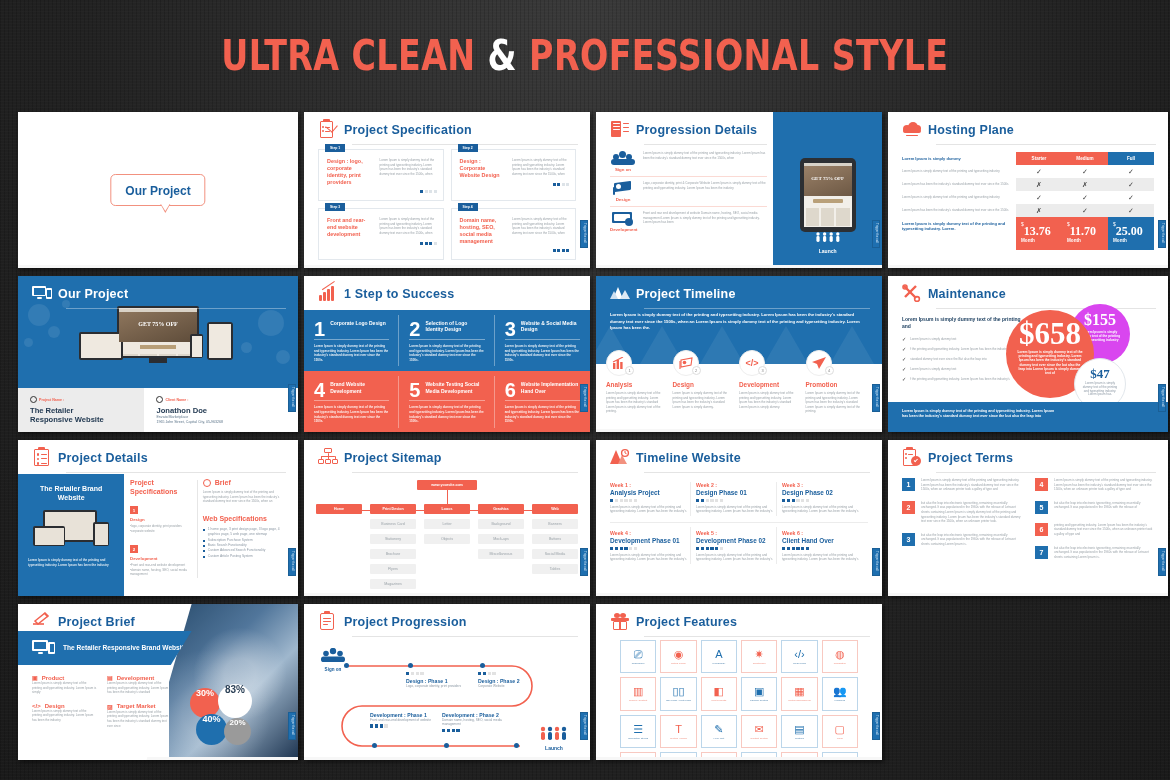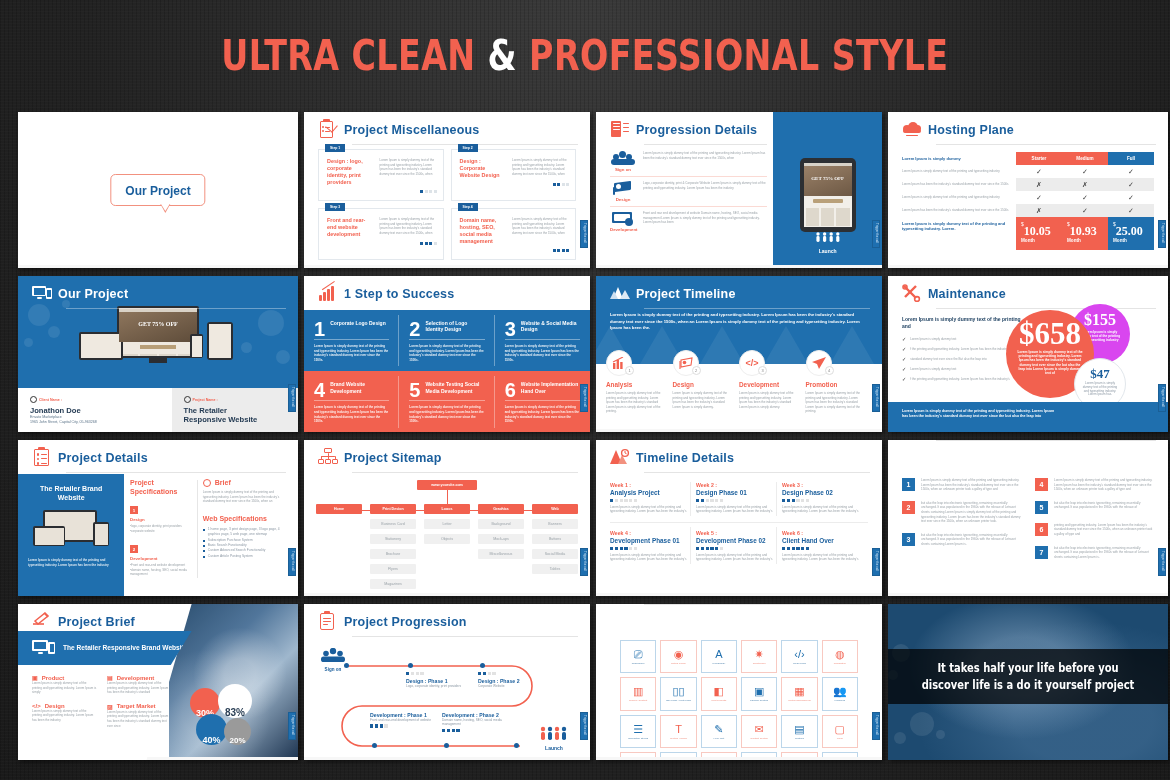--- a/index.html
+++ b/index.html
@@ -251,21 +251,21 @@
     background:radial-gradient(circle at 55% 45%, rgba(255,255,255,.35) 0 14%, transparent 42%),
                radial-gradient(circle at 30% 70%, rgba(255,255,255,.18) 0 18%, transparent 45%);}
   .pb-white { position:absolute; left:0; top:0; bottom:0; width:62%; background:#fff; z-index:2;
     clip-path:polygon(0 0, 100% 0, 74% 100%, 0 100%); }
   .pb-band { position:absolute; left:0; top:27px; width:62%; height:34px; background:#1f6fae; z-index:3;
     clip-path:polygon(0 0, 100% 0, 88% 100%, 0 100%); display:flex; align-items:center; gap:7px; padding-left:14px;}
   .pb-band .t { color:#fff; font-size:6.6px; font-weight:bold; line-height:8.4px;}
   .pb-feat { position:absolute; left:14px; top:70px; width:50%; z-index:4;
     display:grid; grid-template-columns:1fr 1fr; gap:8px 10px;}
   .pb-feat h6 { color:#f2614f; font-size:6px; font-weight:bold; display:flex; align-items:center; gap:4px;}
-  .pct { position:absolute; border-radius:50%; display:flex; align-items:flex-end; justify-content:center;
+  .pct { position:absolute; border-radius:50%; display:flex; align-items:flex-start; justify-content:center;
     color:#fff; font-weight:bold; z-index:6; }
 
   
   .pp { position:absolute; left:0;right:0;top:34px;bottom:0;}
   .node { position:absolute; width:5px;height:5px;border-radius:50%;background:#1a5e9c;}
   .pp-lbl { position:absolute; }
   .pp-lbl .t { color:#1a5e9c; font-size:5.2px; font-weight:bold;}
   .pp-lbl .s { color:#8c98a4; font-size:3.2px; line-height:4.4px;}
 
   
@@ -313,21 +313,21 @@
     <div class="s-head">
       <div class="hicon">
         <div class="bx" style="left:2px;top:1px;width:13px;height:17px;"></div>
         <div class="bxf" style="left:5px;top:-1px;width:7px;height:3px;"></div>
         <div class="bxf" style="left:4px;top:6px;width:2px;height:2px;"></div>
         <div class="bxf" style="left:4px;top:10px;width:2px;height:2px;"></div>
         <div class="bxf" style="left:7px;top:6.5px;width:5px;height:1px;"></div>
         <div class="bxf" style="left:7px;top:10.5px;width:5px;height:1px;"></div>
         <div style="position:absolute;left:9px;top:2px;width:9px;height:9px;border-right:1.6px solid #f2614f;border-bottom:1.6px solid #f2614f;transform:rotate(40deg);"></div>
       </div>
-      <div class="ttl">Project  Miscellaneous</div>
+      <div class="ttl">Project  Specification</div>
     </div>
     <div class="rule"></div>
     <div class="spec-wrap">
       <div class="spec-card">
         <div class="step-badge">Step 1</div>
         <h4>Design : logo, corporate identity, print providers</h4>
         <div class="lorem">Lorem Ipsum is simply dummy text of the printing and typesetting industry. Lorem Ipsum has been the industry's standard dummy text ever since the 1500s, when</div>
         <div class="dots">
             <i class="on"></i>
             <i></i>
@@ -492,32 +492,32 @@
           </div>
         <div style="color:#1a5e9c;font-size:4px;font-weight:bold;line-height:5.4px;padding-top:4px;width:92%">Lorem Ipsum is simply dummy text of the printing and typesetting industry. Lorem.</div>
       </div>
       <div class="pt-col" style="width:46px">
         <div class="pt-head" style="background:#f2614f">Starter</div>
         <div class="pt-cell">✓</div>
         <div class="pt-cell zebra">✗</div>
         <div class="pt-cell">✓</div>
         <div class="pt-cell zebra">✗</div>
         <div class="price" style="background:#f2614f">
-          <span class="cur">$</span><span class="amt">10.05</span>
+          <span class="cur">$</span><span class="amt">13.76</span>
           <span class="mo">Month</span>
         </div>
       </div>
       <div class="pt-col" style="width:46px">
         <div class="pt-head" style="background:#f2614f">Medium</div>
         <div class="pt-cell">✓</div>
         <div class="pt-cell zebra">✗</div>
         <div class="pt-cell">✓</div>
         <div class="pt-cell zebra">✓</div>
         <div class="price" style="background:#f2614f">
-          <span class="cur">$</span><span class="amt">10.93</span>
+          <span class="cur">$</span><span class="amt">11.70</span>
           <span class="mo">Month</span>
         </div>
       </div>
       <div class="pt-col" style="width:46px">
         <div class="pt-head" style="background:#1f6fae">Full</div>
         <div class="pt-cell">✓</div>
         <div class="pt-cell zebra">✓</div>
         <div class="pt-cell">✓</div>
         <div class="pt-cell zebra">✓</div>
         <div class="price" style="background:#1f6fae">
@@ -576,30 +576,30 @@
         <div class="mon-stand"></div>
         <div class="tab2">
             <div class="minis"></div>
           </div>
         <div class="phn">
             <div class="minis"></div>
           </div>
       </div>
     </div>
     <div class="op-bottom">
+      <div class="op-card" style="flex:1">
+        <div class="cap">Project Name :</div>
+        <div class="big" style="white-space:pre-line">The Retailer
+Responsive Website</div>
+      </div>
       <div class="op-card white" style="flex:1.25">
         <div class="cap">Client Name :</div>
         <div class="big">Jonathon Doe</div>
         <div class="sub" style="white-space:pre-line">Envato Marketplace
 1965 John Street, Capital City, 05-963268</div>
-      </div>
-      <div class="op-card" style="flex:1">
-        <div class="cap">Project Name :</div>
-        <div class="big" style="white-space:pre-line">The Retailer
-Responsive Website</div>
       </div>
     </div>
     <div class="sidetab">
         <i>Trigger the call</i>
       </div>
   </div>
 
   <div class="slide">
     <div class="s-head">
       <div class="hicon">
@@ -914,21 +914,21 @@
   <div class="slide">
     <div class="s-head">
       <div class="hicon">
         <svg width="20" height="16" viewBox="0 0 20 16">
             <polygon points="0,16 6,2 12,16" fill="#f2614f"></polygon>
             <polygon points="8,16 12,7 17,16" fill="#f2917f"></polygon>
             <circle cx="15" cy="5" r="3.4" fill="none" stroke="#f2614f" stroke-width="1.4"></circle>
             <path d="M15 3 L15 5 L16.6 5.8" stroke="#f2614f" stroke-width="1" fill="none"></path>
           </svg>
       </div>
-      <div class="ttl">Timeline Details</div>
+      <div class="ttl">Timeline Website</div>
     </div>
     <div class="rule"></div>
     <div class="td-grid">
       <div class="td-cell">
         <div class="td-wk">Week  1 :</div>
         <div class="td-nm">Analysis Project</div>
         <div class="sq">
             <i class="on"></i>
             <i></i>
             <i></i>
@@ -1004,20 +1004,32 @@
         <div class="lorem">Lorem Ipsum is simply dummy text of the printing and typesetting industry. Lorem Ipsum has been the industry's</div>
       </div>
     </div>
     <div class="sidetab">
         <i>Trigger the call</i>
       </div>
     <div class="bottomline"></div>
   </div>
 
   <div class="slide">
+    <div class="s-head">
+      <div class="hicon">
+        <div class="bx" style="left:1px;top:1px;width:13px;height:17px;"></div>
+        <div class="bxf" style="left:4px;top:-1px;width:7px;height:3px;"></div>
+        <div class="bxf" style="left:3px;top:5px;width:2px;height:2px;"></div>
+        <div class="bxf" style="left:3px;top:9px;width:2px;height:2px;"></div>
+        <div class="bxf" style="left:6px;top:5.5px;width:5px;height:1px;"></div>
+        <div class="cirf" style="left:9px;top:8px;width:10px;height:10px;"></div>
+        <div style="position:absolute;left:12px;top:11px;width:4px;height:2.4px;border-left:1.2px solid #fff;border-bottom:1.2px solid #fff;transform:rotate(-45deg);"></div>
+      </div>
+      <div class="ttl">Project  Terms</div>
+    </div>
     <div class="rule"></div>
     <div class="tm-grid">
       <div>
         <div class="tm-item">
           <div class="tm-n b">1</div>
           <div class="lorem">Lorem Ipsum is simply dummy text of the printing and typesetting industry. Lorem Ipsum has been the industry's standard dummy text ever since the 1500s, when an unknown printer took a galley of type and</div>
         </div>
         <div class="tm-item">
           <div class="tm-n r">2</div>
           <div class="lorem">but also the leap into electronic typesetting, remaining essentially unchanged. It was popularised in the 1960s with the release of Letraset sheets containing Lorem Ipsum is simply dummy text of the printing and typesetting industry. Lorem Ipsum has been the industry's standard dummy text ever since the 1500s, when an unknown printer took.</div>
@@ -1211,20 +1223,30 @@
         <div style="color:#1a5e9c;font-size:5px;font-weight:bold;margin-top:1px;">Launch</div>
       </div>
     </div>
     <div class="sidetab">
         <i>Trigger the call</i>
       </div>
     <div class="bottomline"></div>
   </div>
 
   <div class="slide">
+    <div class="s-head">
+      <div class="hicon">
+        <div class="bxf" style="left:1px;top:6px;width:18px;height:3px;"></div>
+        <div class="bx" style="left:3px;top:9px;width:14px;height:9px;"></div>
+        <div class="bxf" style="left:9px;top:6px;width:2px;height:12px;"></div>
+        <div class="cirf" style="left:4px;top:1px;width:6px;height:5px;"></div>
+        <div class="cirf" style="left:10px;top:1px;width:6px;height:5px;"></div>
+      </div>
+      <div class="ttl">Project  Features</div>
+    </div>
     <div class="rule"></div>
     <div class="ft-grid">
       <div class="ft-cell b">
           <div class="g">⎚</div>
           <div class="cap">Responsive</div>
         </div>
       <div class="ft-cell r">
           <div class="g">◉</div>
           <div class="cap">Retina Ready</div>
         </div>
@@ -1301,27 +1323,14 @@
       <div class="ft-cell b"></div>
       <div class="ft-cell r"></div>
       <div class="ft-cell b"></div>
     </div>
     <div class="sidetab">
         <i>Trigger the call</i>
       </div>
     <div class="bottomline"></div>
   </div>
 
-  <div class="slide">
-    <div class="q-bg"></div>
-    <div class="q-dots">
-      <i style="left:4px;top:40px;width:18px;height:18px;"></i>
-      <i style="left:22px;top:108px;width:24px;height:24px;"></i>
-      <i style="left:6px;top:128px;width:12px;height:12px;"></i>
-      <i style="left:48px;top:126px;width:9px;height:9px;"></i>
-      <i style="left:0px;top:66px;width:10px;height:10px;"></i>
-    </div>
-    <div class="q-band">
-      <p>It takes half your life before you discover life is a do it yourself project</p>
-    </div>
-  </div>
 
 </div>
 
 </body></html>

